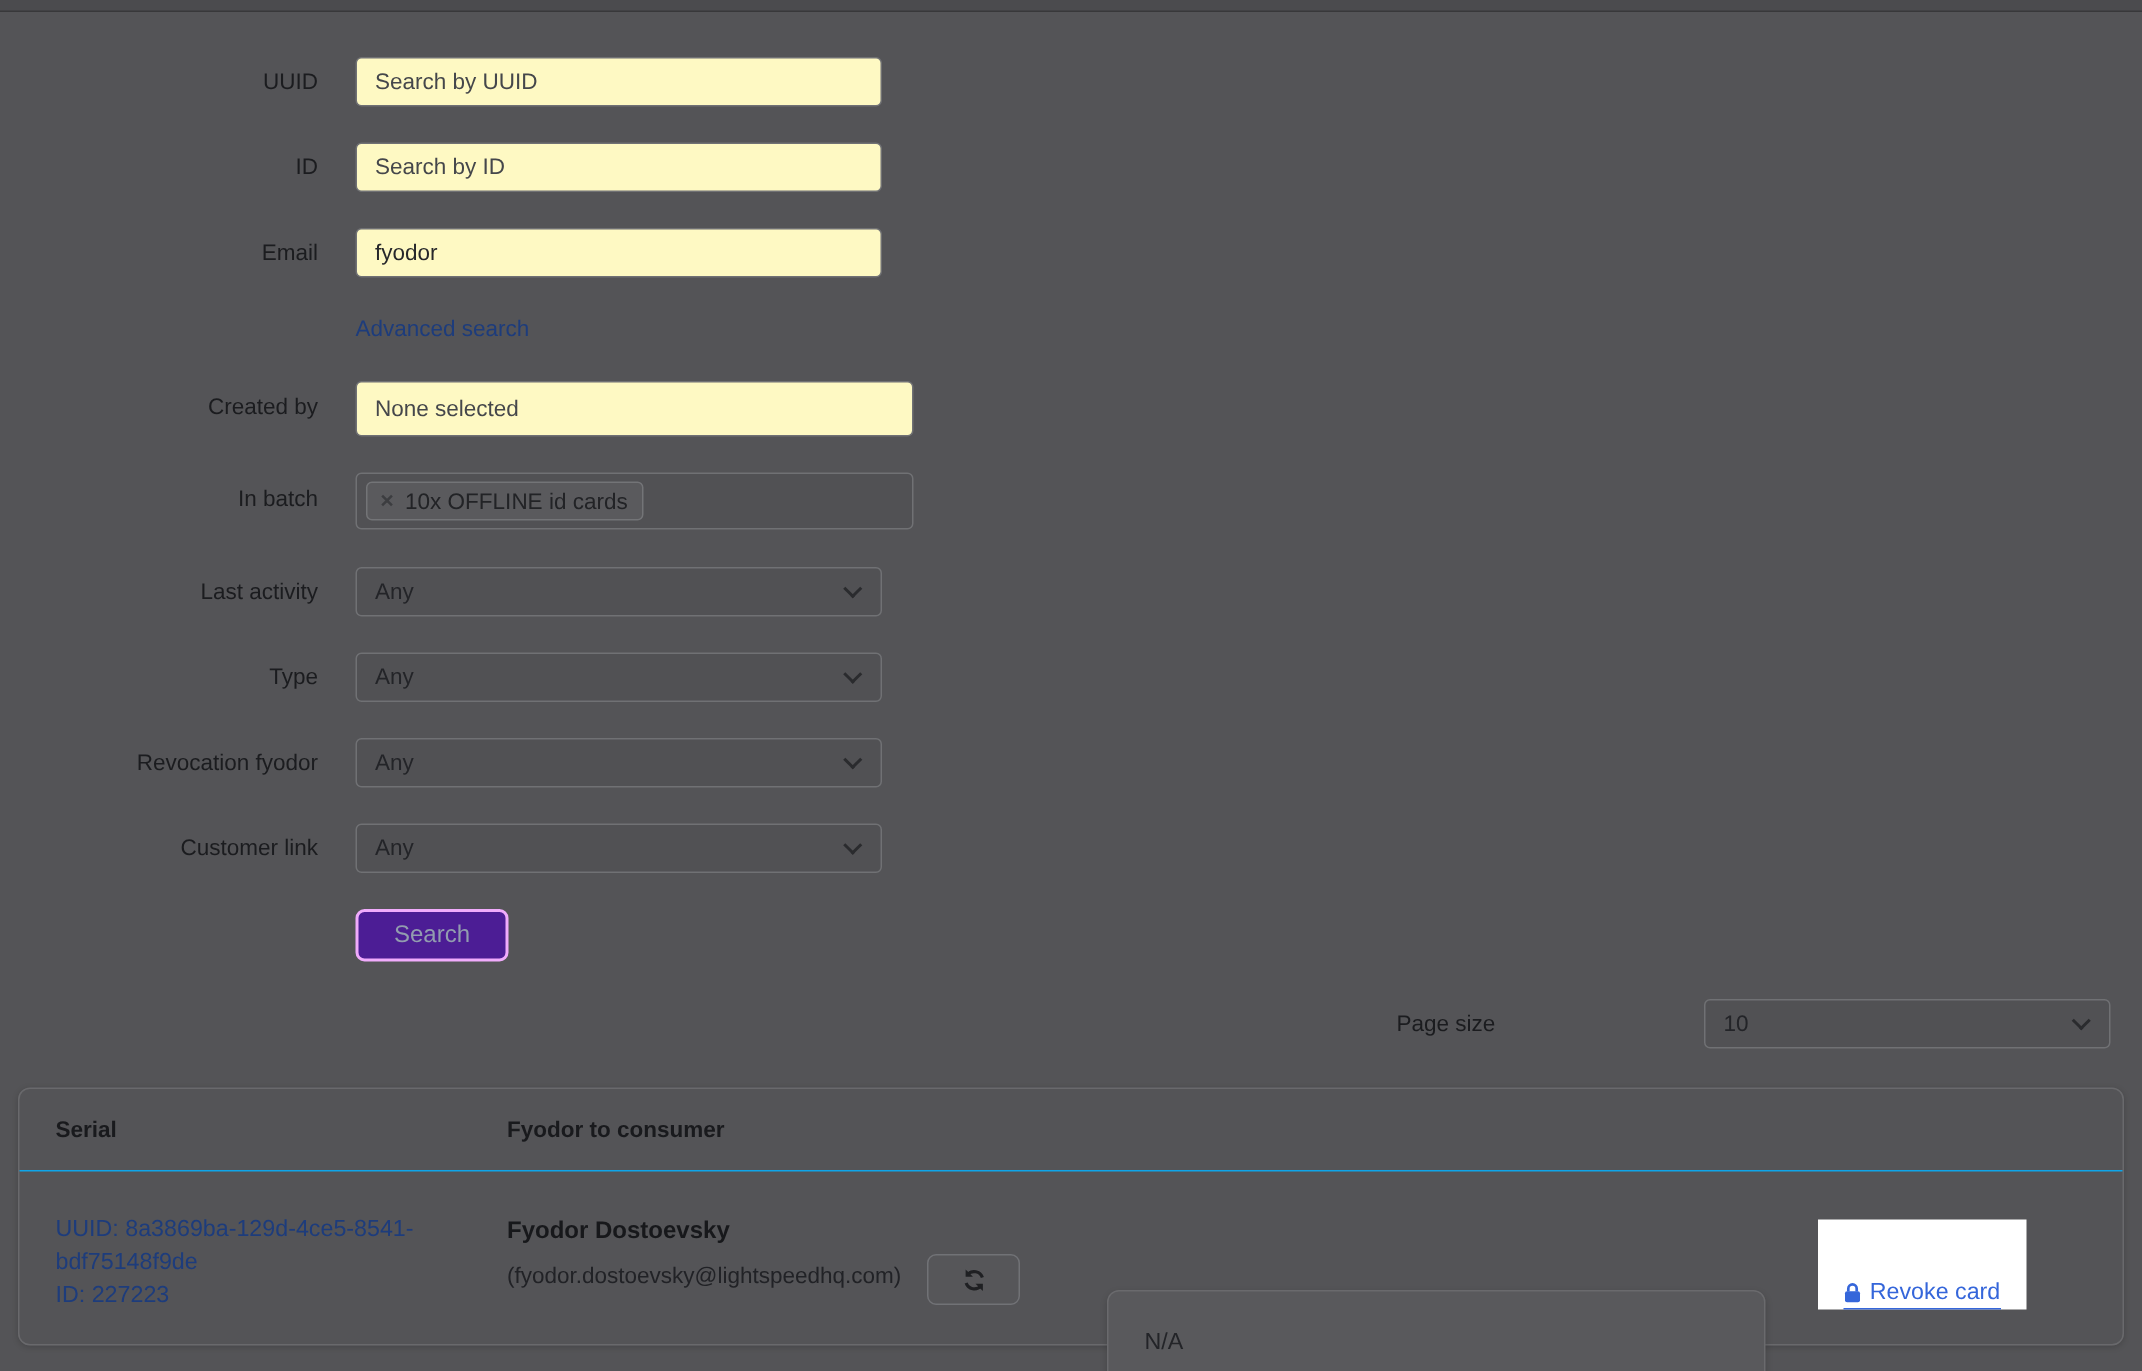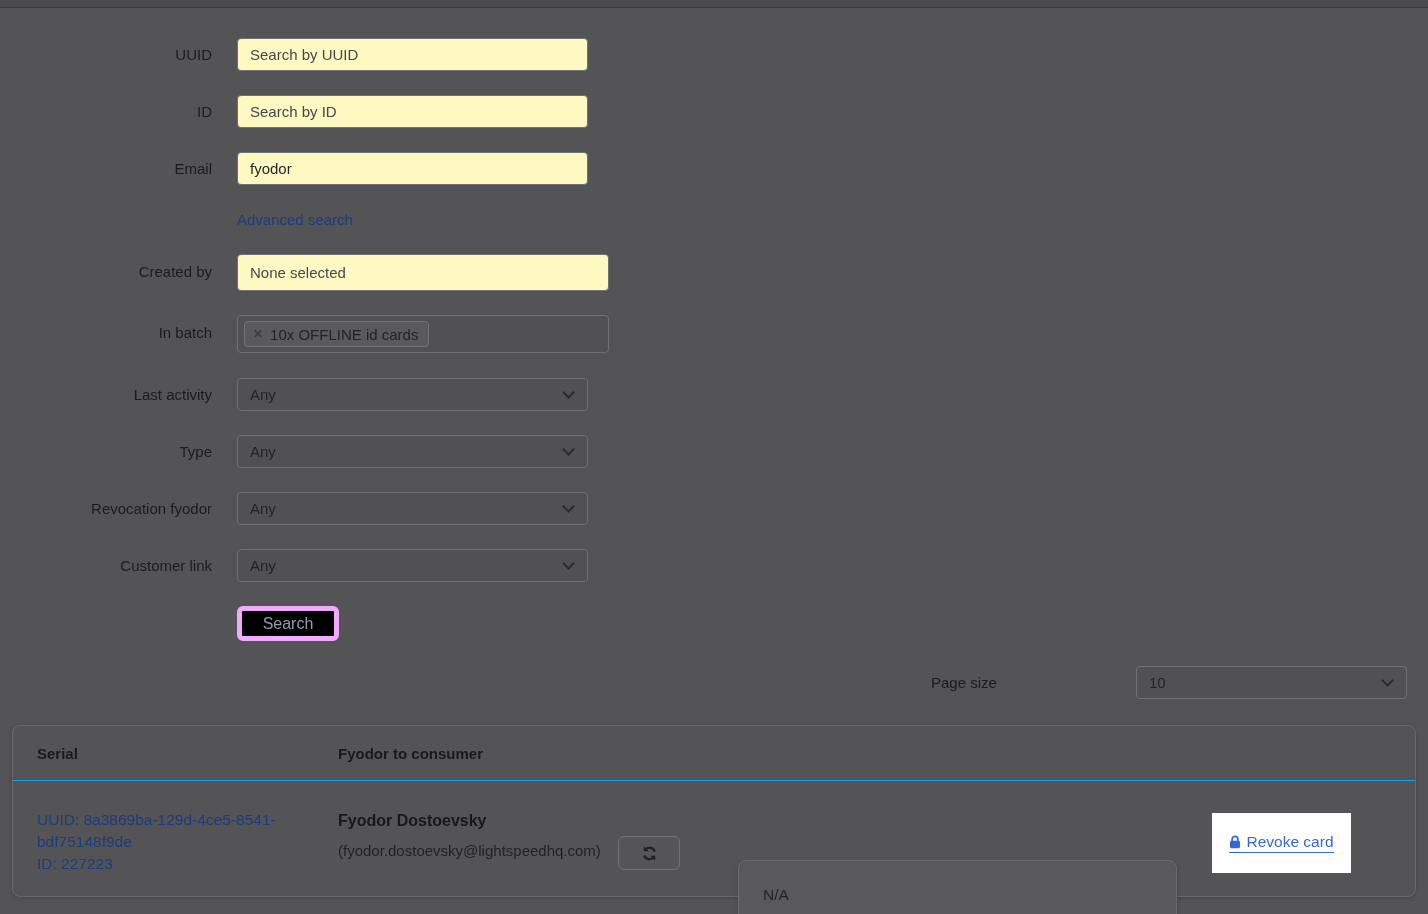--- a/index.html
+++ b/index.html
@@ -39,21 +39,21 @@
   
   .select { position:absolute; left:237px; width:351px; height:33px;
     background:#515154; border:1px solid #707174; border-radius:4px;
     font-size:15px; color:#232428; line-height:31px; padding:0 34px 0 12px;
     cursor:pointer; }
   .select .chev { position:absolute; right:14px; top:9px; width:9px; height:9px;
     border-right:2px solid #2a2b2e; border-bottom:2px solid #2a2b2e;
     transform:rotate(45deg); }
 
   .search-btn { position:absolute; left:237px; top:606px; width:102px; height:35px;
-    background:#000000; border:5px solid #f0abfc; border-radius:6px;
+    background:#4c1d95; border:2px solid #f0abfc; border-radius:6px;
     color:#929caf; font-size:16px; font-family:"Liberation Sans", sans-serif;
     cursor:pointer; }
 
   
   .pgsize-label { position:absolute; left:931px; top:674px; width:200px;
     font-size:15px; color:#1b1c1f; }
   .pgsize-select { left:1136px; top:666px; width:271px; }
 
   
   .table-card { position:absolute; left:12px; top:725px; width:1404px; height:172px;
@@ -78,21 +78,21 @@
     background:#565659; border:1px solid #717276; border-radius:6px;
     display:flex; align-items:center; justify-content:center; cursor:pointer; }
 
   .na-panel { position:absolute; left:725px; top:79px; width:439px; height:70px;
     background:#59595c; border:1px solid #6a6a6d; border-radius:8px;
     box-shadow:0 2px 5px rgba(0,0,0,.18);
     font-size:15.5px; color:#232428; line-height:68px; padding-left:24px; }
 
   
   .highlight { position:absolute; left:1212px; top:813px; width:139px; height:60px;
-    background:#ffffff; display:flex; align-items:center; justify-content:center; }
+    background:#ffffff; display:flex; align-items:flex-end; justify-content:center; }
   .revoke-link { display:inline-flex; align-items:center; gap:5px;
     color:#3566da; font-size:15.5px; text-decoration:none;
     border-bottom:1.6px solid #3566da; padding-bottom:1px; cursor:pointer; }
 </style>
 </head>
 <body>
 
 <div class="top-strip"></div>
 
 <div class="flabel" style="top:46px">UUID</div>

